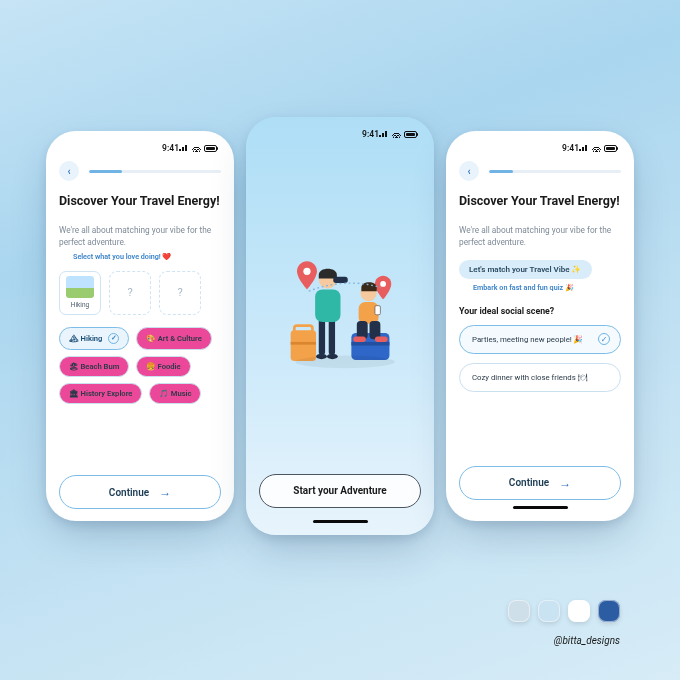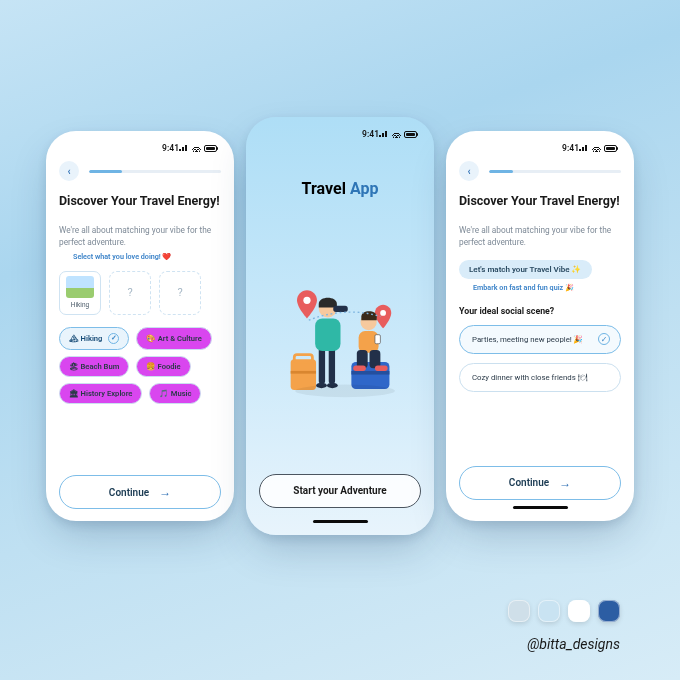--- a/index.html
+++ b/index.html
@@ -125,21 +125,21 @@
   .slot .lbl { font-size:6.5px; color:#4a5a68; }
 
   
   .chips { display:flex; flex-wrap:wrap; gap:6px 7px; margin-top:12px; }
   .chip {
     display:inline-flex; align-items:center; gap:4px;
     font-size:7.6px; font-weight:600; color:#2b3a48;
     padding:5px 9px;
     border:1px solid #cbe0ef;
     border-radius:14px;
-    background:#d946ef;
+    background:#ec4899;
   }
   .chip.sel {
     background:#e9f4fc;
     border-color:#7dbde8;
     color:#1a4e79;
   }
   .chip .check {
     width:11px; height:11px; border-radius:50%;
     border:1px solid #6fb4e4; display:inline-flex;
     align-items:center; justify-content:center;
@@ -217,22 +217,22 @@
     margin: 6px auto 0;
   }
 
   
   .palette {
     position:absolute; right:60px; bottom:58px;
     display:flex; gap:8px;
   }
   .sw { width:22px; height:22px; border-radius:8px; box-shadow: 0 2px 5px rgba(0,0,0,0.12), inset 0 0 0 1px rgba(255,255,255,0.5);}
   .handle {
-    position:absolute; right:60px; bottom:28px;
-    font-size:14px; font-style:italic; color:#1a1a1a;
+    position:absolute; right:60px; bottom:34px;
+    font-size:10px; font-style:italic; color:#1a1a1a;
   }
 </style>
 </head>
 <body>
 
 <div class="stage">
 
   <div class="phone">
     <div class="statusbar">
       <span>9:41</span>
@@ -289,23 +289,20 @@
 
   <div class="phone middle">
     <div class="statusbar">
       <span>9:41</span>
       <span class="icons">
         <i class="sig"></i>
         <i class="wifi"></i>
         <i class="batt"></i>
       </span>
     </div>
-    <div class="brand">
-      <span>Travel </span><span class="b2">App</span>
-    </div>
     <div class="illus">
       <svg viewBox="0 0 160 160">
 
         <g fill="#e85d5d">
           <path d="M32 40c0-6 5-11 11-11s11 5 11 11c0 8-11 20-11 20s-11-12-11-20z"></path>
           <circle cx="43" cy="40" r="4" fill="#fff"></circle>
           <path d="M118 54c0-5 4-9 9-9s9 4 9 9c0 7-9 17-9 17s-9-10-9-17z"></path>
           <circle cx="127" cy="54" r="3.2" fill="#fff"></circle>
         </g>
 

